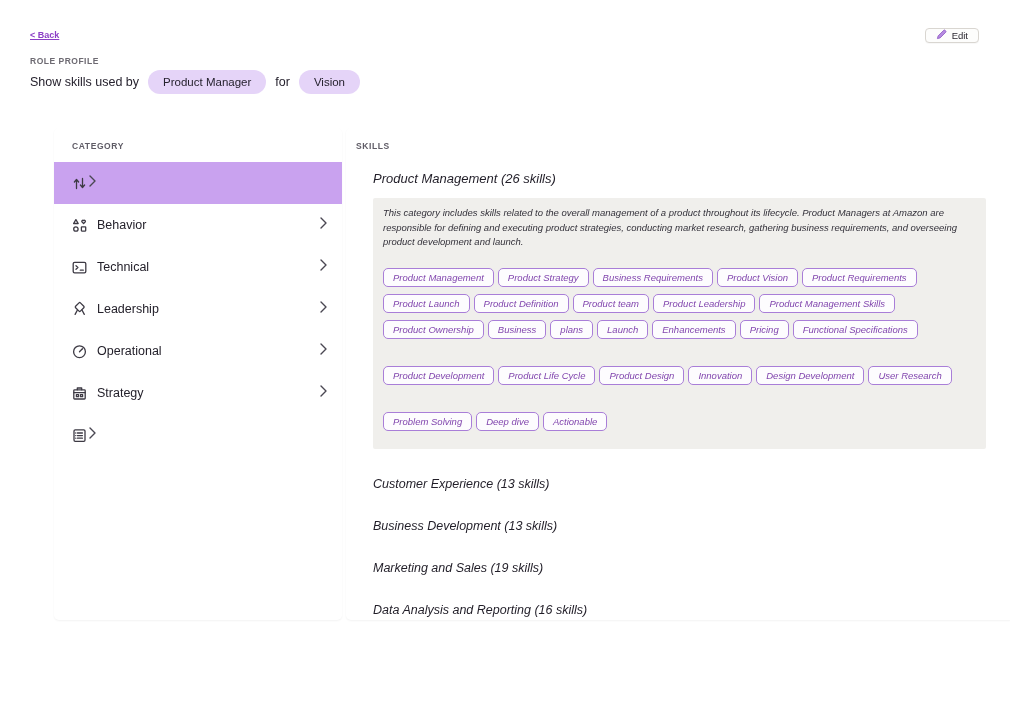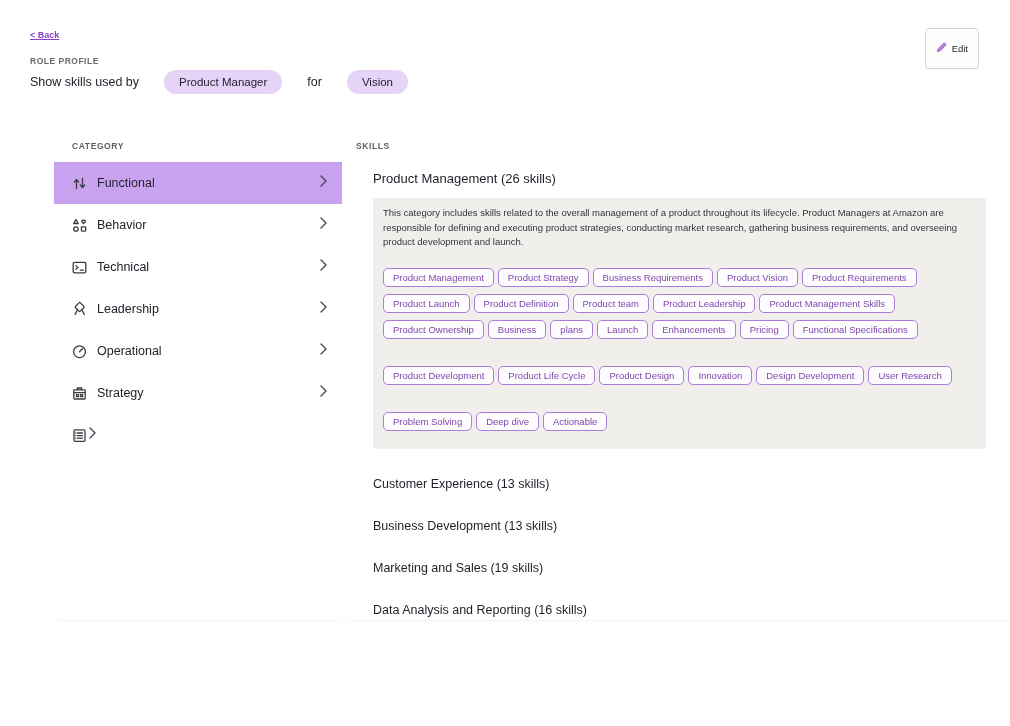--- a/index.html
+++ b/index.html
@@ -4,47 +4,47 @@
 <style>
   * { margin:0; padding:0; box-sizing:border-box; }
   body { background:#e9e8e6; font-family:"Liberation Sans", sans-serif; }
   .screen { position:relative; width:1010px; height:726px; background:#ffffff; overflow:hidden; }
 
   
   .back-link { position:absolute; left:30px; top:30px; font-size:9px; font-weight:bold;
                color:#8b3fc6; text-decoration:underline; cursor:pointer; }
   .eyebrow { position:absolute; left:30px; top:56px; font-size:8.5px; letter-spacing:.5px;
              color:#6d6a72; font-weight:bold; }
-  .filter-row { position:absolute; left:30px; top:70px; display:flex; align-items:center; gap:25px;
+  .filter-row { position:absolute; left:30px; top:70px; display:flex; align-items:center; gap:9px;
                 font-size:12.5px; color:#26222e; }
   .pill { background:#e5d4f8; color:#26222e; border-radius:13px; padding:6px 15px;
           font-size:11.5px; font-weight:500; cursor:pointer; }
   .edit-btn { position:absolute; right:31px; top:28px; display:flex; align-items:center; gap:5px;
-              background:#fdfdfc; border:1px solid #d9d6d1; border-radius:4px; padding:13px 10px;
+              background:#fdfdfc; border:1px solid #d9d6d1; border-radius:4px; padding:0 10px;
               font-size:9.5px; color:#2a2730; cursor:pointer; box-shadow:0 1px 1px rgba(0,0,0,.03); }
 
   
   .card { position:absolute; top:128px; background:#fff; border-radius:5px;
           box-shadow:0 1px 2px rgba(0,0,0,.05);margin-left:32px; }
   .card-left  { left:22px;  width:288px; height:492px; padding-top:13px; }
   .card-right { left:314px; width:668px; height:492px; padding:13px 14px 0 10px; overflow:hidden; }
   .panel-label { font-size:8.5px; letter-spacing:.6px; color:#5f5c66; font-weight:bold; }
   .card-left .panel-label { margin-left:18px; }
 
   
   .side-list { margin-top:11px; }
   .side-item { display:flex; align-items:center; height:42px; padding:0 14px 0 16px; cursor:pointer; }
   .side-item.selected { background:#c9a2ef; }
   .icn { width:18px; height:17px; display:flex; align-items:center; justify-content:center; }
   .icn svg { stroke:#3d3a44; fill:none; stroke-width:1.3; stroke-linecap:round; stroke-linejoin:round; }
   .side-label { flex:1; margin-left:9px; font-size:12.5px; color:#24212b; }
   .chev svg { stroke:#4a4752; fill:none; stroke-width:1.4; stroke-linecap:round; stroke-linejoin:round; }
 
   
-  .skills-body { padding:0 14px 0 17px; }
+  .skills-body { padding:0 14px 0 17px;font-style:italic; }
   .section-head { font-size:13px; color:#211e28; margin-top:20px; cursor:pointer; }
   .desc-box { margin-top:12px; background:#f0efec; border-radius:2px; padding:8px 10px 12px; }
   .desc-text { font-size:9.5px; line-height:1.55; color:#33313a; }
   .chip-group { margin-top:17px; }
   .chip-group + .chip-group { margin-top:20px; }
   .chip { display:inline-block; margin:0 4px 6px 0; padding:3px 9px; font-size:9.5px;
           color:#8247ae; background:#fdfcfe; border:1px solid #a97ed8; border-radius:5px; cursor:pointer; }
   .section-row { font-size:12.5px; color:#211e28; padding:14px 0; margin-top:14px; cursor:pointer; }
   .section-row + .section-row { margin-top:0; }
 </style>
@@ -77,21 +77,20 @@
     <div class="panel-label">CATEGORY</div>
     <div class="side-list">
 
       <div class="side-item selected">
         <span class="icn">
           <svg width="17" height="17" viewBox="0 0 17 17">
               <path d="M5.5 13.5 V4.8 M3.4 7 L5.5 4.5 L7.6 7"></path>
               <path d="M11.5 3.5 v8.7 M9.4 10 l2.1 2.5 2.1-2.5"></path>
             </svg>
         </span>
-        <span class="side-label">Functional</span>
         <span class="chev">
           <svg width="9" height="14" viewBox="0 0 9 14">
               <path d="M2 2 l5 5 -5 5"></path>
             </svg>
         </span>
       </div>
 
       <div class="side-item">
         <span class="icn">
           <svg width="17" height="17" viewBox="0 0 17 17">

